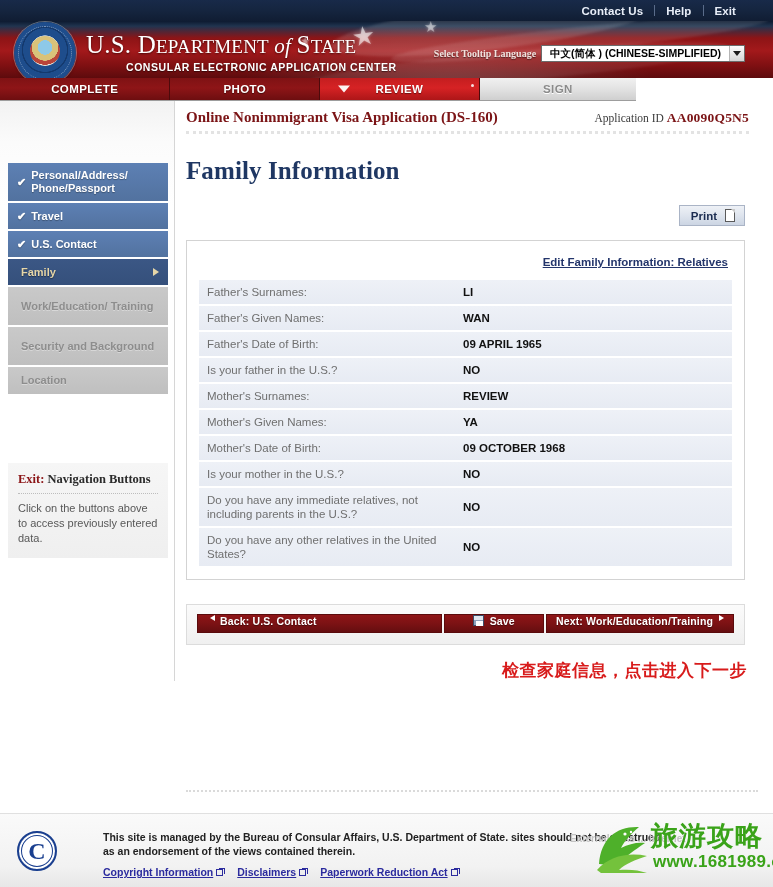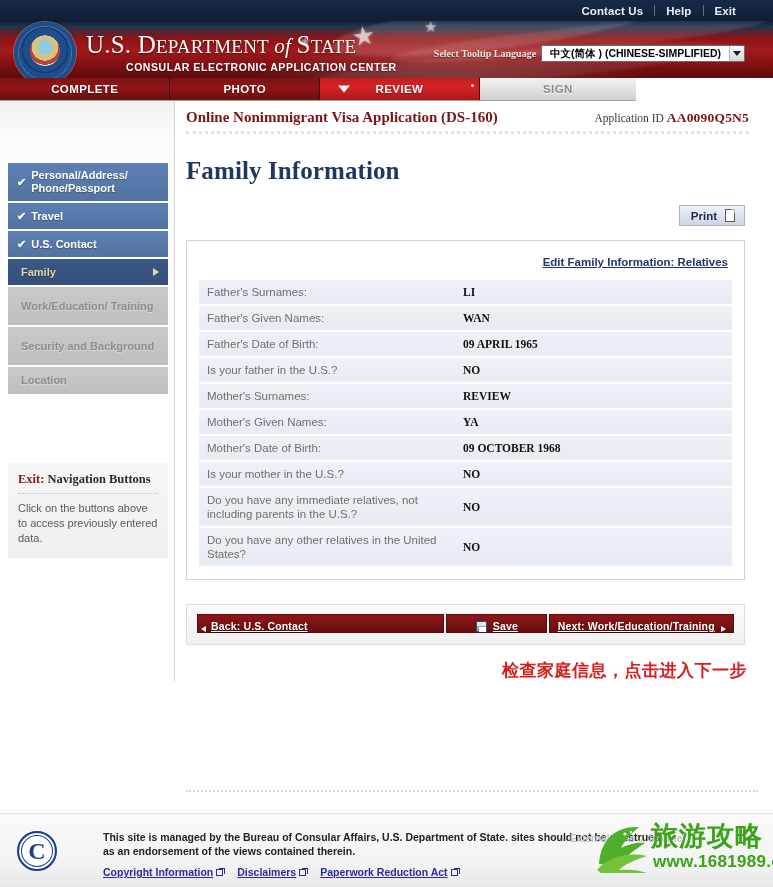--- a/index.html
+++ b/index.html
@@ -370,45 +370,43 @@
     vertical-align: middle;
   }
   table.frm td.lbl {
     color: #6f6f6f;
     width: 256px;
     line-height: 14px;
   }
   table.frm td.val {
     color: #111111;
     font-weight: bold;
-    font-family: Liberation Serif, serif;
   }
 
   
   .btnbar {
     margin: 24px 28px 0 10px;
     background: linear-gradient(to bottom, #fbfbfb, #f0f0f0);
     border: 1px solid #dcdcdc;
     padding: 9px 10px 11px 10px;
   }
   .btnrow { display: flex; gap: 2px; }
   .nav-btn {
     background: linear-gradient(to bottom, #8e1517 0%, #7d1214 48%, #650e10 100%);
     color: #ffffff;
     font-size: 10.5px;
     font-weight: bold;
     letter-spacing: .15px;
     height: 19px;
-    display: flex; align-items: flex-end;
-    padding: 0 3px;
+    display: flex; align-items: flex-start;
+    padding: 0 12px;
     cursor: pointer;
     border: 1px solid #5a0b0c;
     text-shadow: 0 1px 1px rgba(0,0,0,.45);
     white-space: nowrap;
-    text-decoration: underline;
   }
   .nav-btn.back { width: 252px; }
   .nav-btn.save { width: 103px; justify-content: center; gap: 6px; }
   .nav-btn.next { width: 188px; justify-content: center; }
   .tri-l {
     width: 0; height: 0; margin-right: 5px;
     border-top: 3.5px solid transparent;
     border-bottom: 3.5px solid transparent;
     border-right: 5px solid #ffffff;
   }

